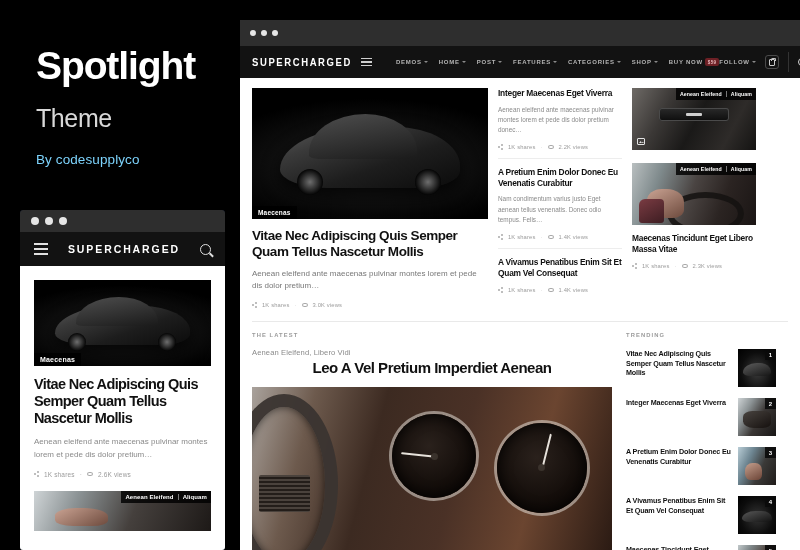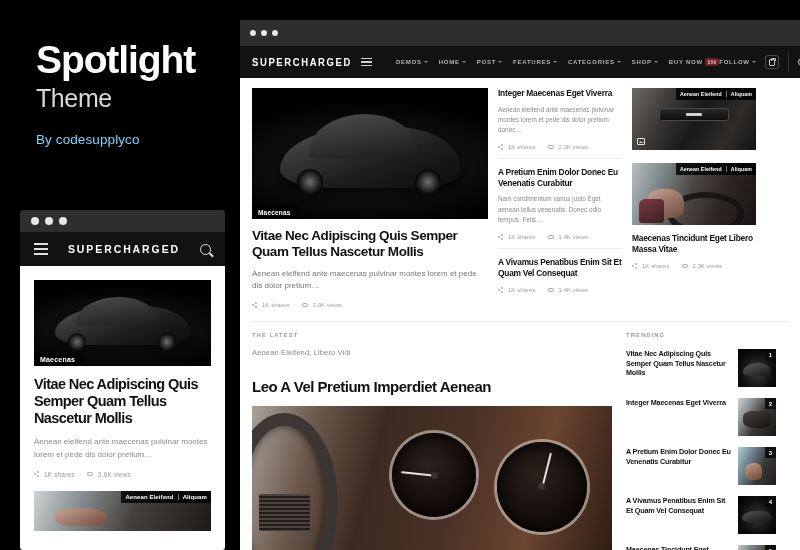--- a/index.html
+++ b/index.html
@@ -5,23 +5,23 @@
   * { box-sizing: border-box; margin: 0; padding: 0; }
   html, body {
     width: 800px; height: 550px;
     background: #000;
     font-family: "Liberation Sans", sans-serif;
     overflow: hidden;
   }
   .stage { position: relative; width: 800px; height: 550px; background: #000; }
 
   
-  .promo { position: absolute; left: 36px; top: 40px; width: 200px; }
+  .promo { position: absolute; left: 36px; top: 46px; width: 200px; }
   .promo-title { font-size: 39px; font-weight: 700; color: #fff; letter-spacing: -1.1px; line-height: 1; }
-  .promo-sub   { font-size: 25px; font-weight: 400; color: #d8d8d8; letter-spacing: -0.4px; margin-top: 7px; line-height: 1; }
+  .promo-sub   { font-size: 25px; font-weight: 400; color: #d8d8d8; letter-spacing: -0.4px; margin-top: 21px; line-height: 1; }
   .promo-by    { font-size: 13.5px; color: #7dd3fc; margin-top: 21px; letter-spacing: .1px; }
 
   
   .win { position: absolute; background: #0f172a; overflow: hidden; }
   .win-bar { background: #2e2e2e; display: flex; align-items: center; }
   .dot { border-radius: 50%; background: #e6e6e6; }
 
   
   .desk { left: 240px; top: 20px; width: 560px; height: 530px; }
   .desk .win-bar { height: 26px; padding-left: 10px; gap: 5px; }
@@ -101,21 +101,21 @@
   .ph-ic::after { content:""; position:absolute; left:1px; bottom:1px; width:5px; height:2.5px; background:#e2e2e2; clip-path: polygon(0 100%, 34% 22%, 58% 100%, 74% 52%, 100% 100%); }
   .card-title { font-size: 8.4px; font-weight: 700; color: #111; line-height: 1.25; margin-top: 8px; letter-spacing: -0.25px; }
 
   .hr { height: 1px; background: #e9e9e9; margin: 12px 0 0 0; }
 
   
   .lower { display: flex; gap: 14px; margin-top: 10px; }
   .latest { width: 360px; }
   .sec-label { font-size: 5.8px; color: #9b9b9b; letter-spacing: 1.1px; font-weight: 600; }
   .latest-cat { font-size: 7.6px; color: #8a8a8a; margin-top: 10px; letter-spacing: .1px; }
-  .latest-title { font-size: 15px; font-weight: 700; color: #111; letter-spacing: -0.5px; margin-top: 21px; line-height: 1.15; }
+  .latest-title { font-size: 15px; font-weight: 700; color: #111; letter-spacing: -0.5px; margin-top: 2px; line-height: 1.15; text-align: center; }
   .dash-img { width: 360px; height: 168px; margin-top: 11px; position: relative; overflow: hidden;
     background: linear-gradient(105deg,#a9a29c 0%,#6d5a4d 16%,#3c2a21 34%,#4a3126 56%,#6b4530 76%,#2a1a13 100%); }
   .gauge { position: absolute; border-radius: 50%; background: radial-gradient(circle at 44% 38%, #2a211c 0%, #120c09 62%, #070403 100%);
     box-shadow: 0 0 0 3px rgba(225,220,214,.55), inset 0 0 14px rgba(0,0,0,.9); }
   .gauge.g1 { left: 39%; top: 16%; width: 84px; height: 84px; }
   .gauge.g2 { left: 68%; top: 21%; width: 90px; height: 90px; }
   .needle { position: absolute; left: 50%; top: 50%; height: 1.6px; background: #e7e2db; transform-origin: left center; border-radius: 1px; }
   .gauge.g1 .needle { width: 33px; transform: rotate(186deg); }
   .gauge.g2 .needle { width: 36px; transform: rotate(-76deg); }
   .hub { position:absolute; left:50%; top:50%; width:7px; height:7px; margin:-3.5px 0 0 -3.5px; border-radius:50%; background:#3a322c; }

